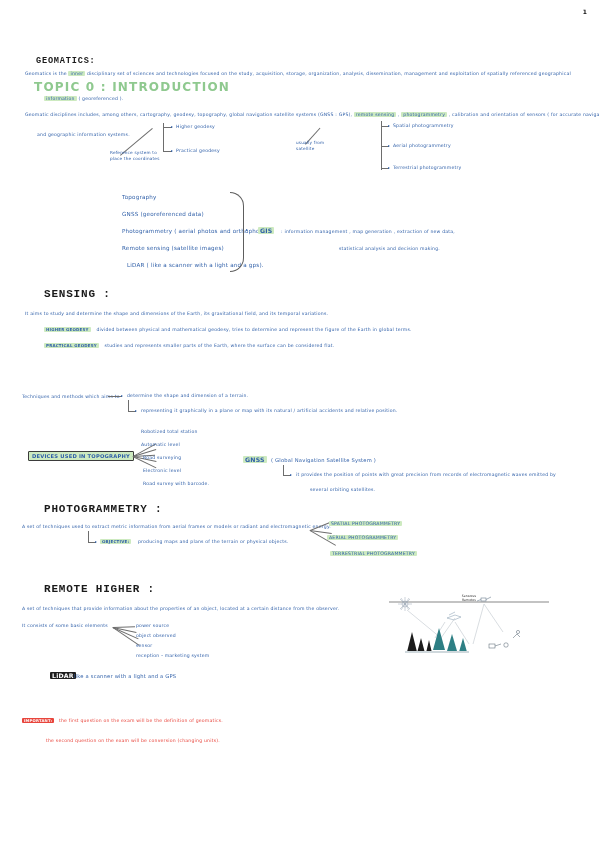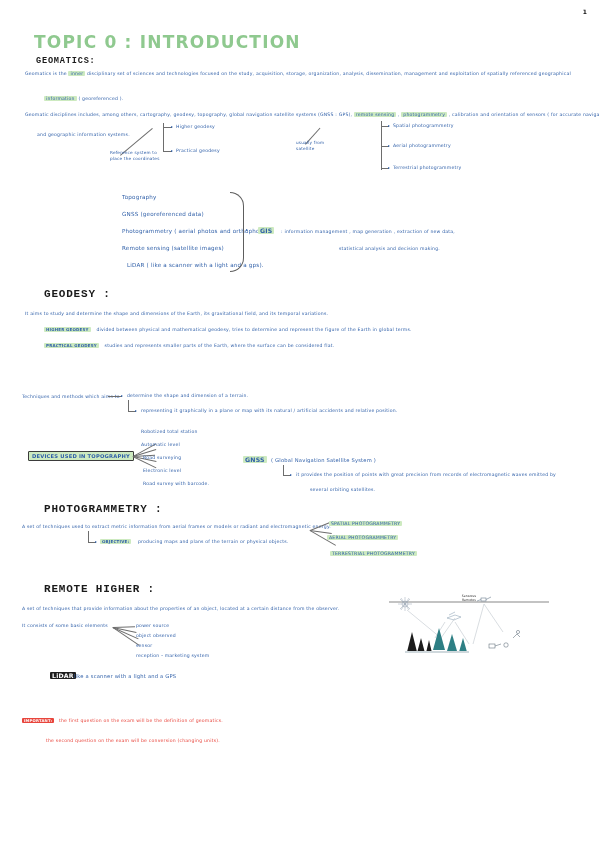--- a/index.html
+++ b/index.html
@@ -23,21 +23,21 @@
   .hl-dark{background:#1d1d1d;color:#fff;padding:0 2px;border-radius:1px;}
   .hl-red{background:#e8453c;color:#fff;padding:0 2px;border-radius:1px;}
   .red{color:#e8453c;}
   .f4{font-size:4.2px;}
   .f45{font-size:4.6px;}
   .f5{font-size:5.2px;}
   .f55{font-size:5.6px;}
   .f6{font-size:6.2px;}
   .f8{font-size:8.6px;}
   .f11{font-size:11px;}
-  .f16{font-size:17px;}
+  .f16{font-size:12px;margin-top:48px;}
   
   .ln{position:absolute;background:#4a4a4a;}
   .vln{width:0.8px;background:#6d6d6d;}
   .hln{height:0.8px;background:#6d6d6d;}
   .diag{position:absolute;transform-origin:0 0;height:0.7px;background:#6d6d6d;}
   .arrow{position:absolute;width:0;height:0;
          border-left:2.6px solid #2f5fa8;border-top:1.6px solid transparent;
          border-bottom:1.6px solid transparent;}
   .bracket{position:absolute;border:1px solid #5d5d5d;border-left:none;
            border-radius:0 14px 14px 0;}
@@ -114,21 +114,21 @@
 
   <div class="bracket" style="left:230px;top:192px;width:13px;height:78px;"></div>
   <div class="arrow" style="left:246px;top:229px;"></div>
 
   <div class="hw f6" style="left:258px;top:227px;">
     <span class="hl-green" style="font-weight:bold;">GIS</span>
   </div>
   <div class="hw f45" style="left:281px;top:229px;">: information management , map generation , extraction of new data,</div>
   <div class="hw f45" style="left:339px;top:246px;">statistical analysis and decision making.</div>
 
-  <div class="hw dark-head f11" style="left:44px;top:288px;">GEODESY :</div>
+  <div class="hw dark-head f11" style="left:44px;top:288px;">SENSING :</div>
   <div class="hw f45" style="left:25px;top:311px;">It aims to study and determine the shape and dimensions of the Earth, its gravitational field, and its temporal variations.</div>
 
   <div class="hw f45" style="left:44px;top:327px;">
     <span class="hl-green" style="font-weight:bold;font-size:4px;">HIGHER GEODESY</span>
     <span style="margin-left:4px;">divided between physical and mathematical geodesy, tries to determine and represent the figure of the Earth in global terms.</span>
   </div>
   <div class="hw f45" style="left:44px;top:343px;">
     <span class="hl-green" style="font-weight:bold;font-size:4px;">PRACTICAL GEODESY</span>
     <span style="margin-left:4px;">studies and represents smaller parts of the Earth, where the surface can be considered flat.</span>
   </div>

